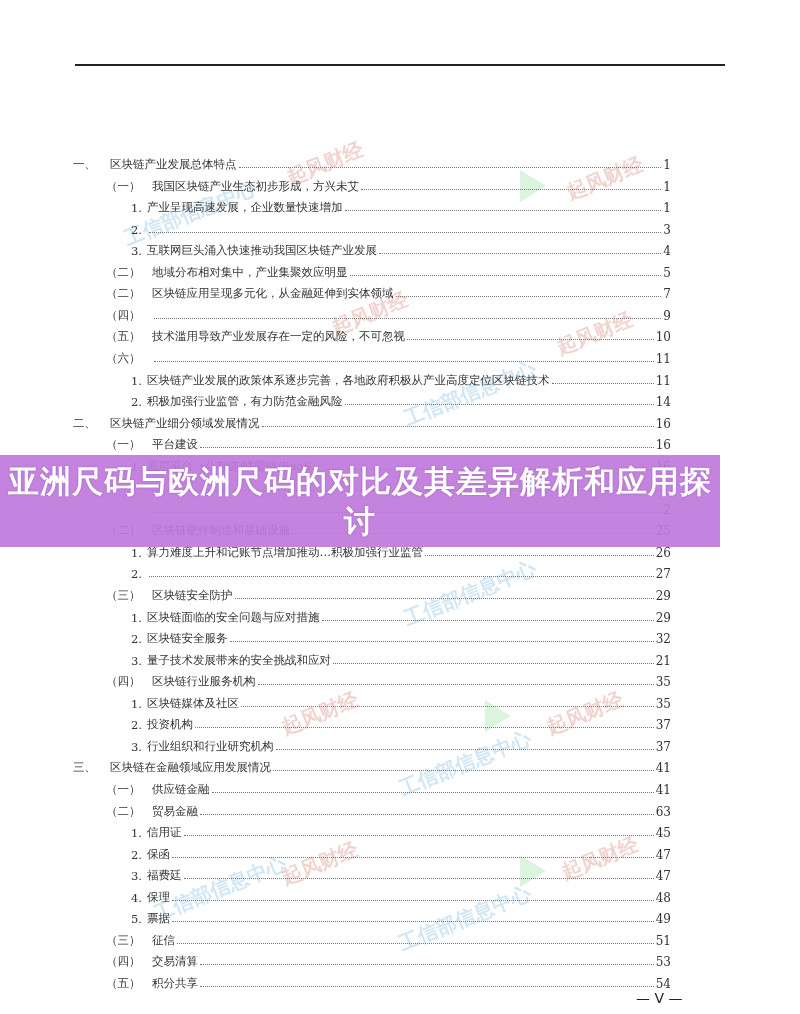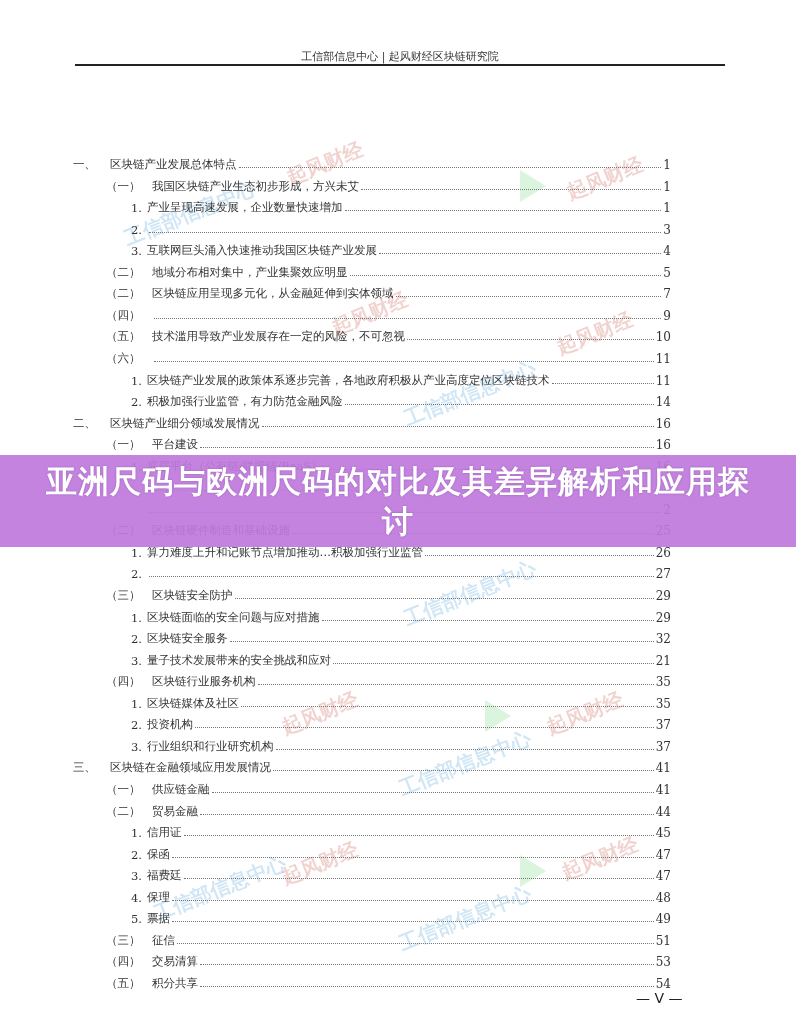--- a/index.html
+++ b/index.html
@@ -43,40 +43,39 @@
   }
   .wm-red { color: #c0392b; font-size: 20px; }
   .wm-blue { color: #2d8fd6; font-size: 20px; }
   .wm-tri {
     position: absolute; width: 0; height: 0; opacity: 0.18;
     border-top: 16px solid transparent; border-bottom: 16px solid transparent;
     border-left: 26px solid #33c44a;
   }
 
   .banner {
-    position: absolute; left: 0; top: 455px; width: 796px; height: 92px;
+    position: absolute; left: 0; top: 455px; width: 720px; height: 92px;
     background: rgba(190, 120, 220, 0.92);
     display: flex; align-items: center; justify-content: center;
   }
   .banner-text {
     width: 720px; text-align: center; color: #ffffff;
     font-family: "DejaVu Sans", "Liberation Sans", sans-serif; font-weight: bold;
     font-size: 31px; line-height: 40px; letter-spacing: 1px;
     text-shadow: 0 0 2px rgba(80,30,100,0.35);
   }
   .footer {
     position: absolute; top: 990px; left: 636px; font-size: 14px; color: #222;
     font-family: "DejaVu Sans", "Liberation Sans", sans-serif;
   }
 </style>
 </head>
 <body>
 
 <div class="page">
-  <div class="header-text">工信部信息中心 | 起风财经区块链研究院</div>
   <div class="header-rule"></div>
 
 
   <div class="watermark wm-red" style="left:285px;top:150px;">起风财经</div>
   <div class="watermark wm-red" style="left:565px;top:165px;">起风财经</div>
   <div class="watermark wm-blue" style="left:120px;top:200px;">工信部信息中心</div>
   <div class="wm-tri" style="left:520px;top:170px;"></div>
   <div class="watermark wm-red" style="left:330px;top:300px;">起风财经</div>
   <div class="watermark wm-red" style="left:555px;top:320px;">起风财经</div>
   <div class="watermark wm-blue" style="left:400px;top:380px;">工信部信息中心</div>
@@ -265,21 +264,21 @@
       <div class="toc-row lvl2" style="top: 624.95px;">
         <span class="num">（一）</span>
         <span class="label">供应链金融</span>
         <span class="dots"></span>
         <span class="page-no">41</span>
       </div>
       <div class="toc-row lvl2" style="top: 646.5px;">
         <span class="num">（二）</span>
         <span class="label">贸易金融</span>
         <span class="dots"></span>
-        <span class="page-no">44</span>
+        <span class="page-no">63</span>
       </div>
       <div class="toc-row lvl3" style="top: 668.05px;">
         <span class="num">1.</span>
         <span class="label">信用证</span>
         <span class="dots"></span>
         <span class="page-no">45</span>
       </div>
       <div class="toc-row lvl3" style="top: 689.6px;">
         <span class="num">2.</span>
         <span class="label">保函</span>

